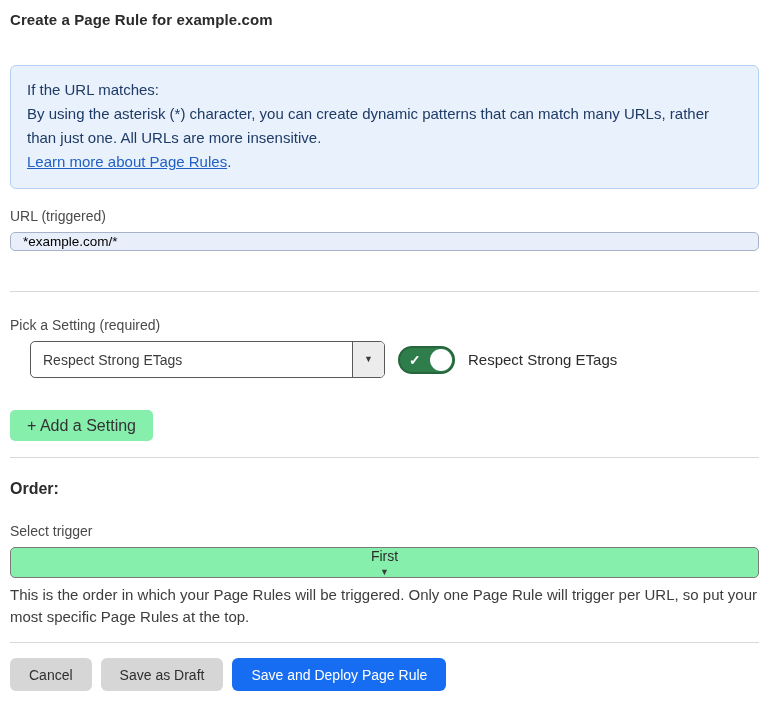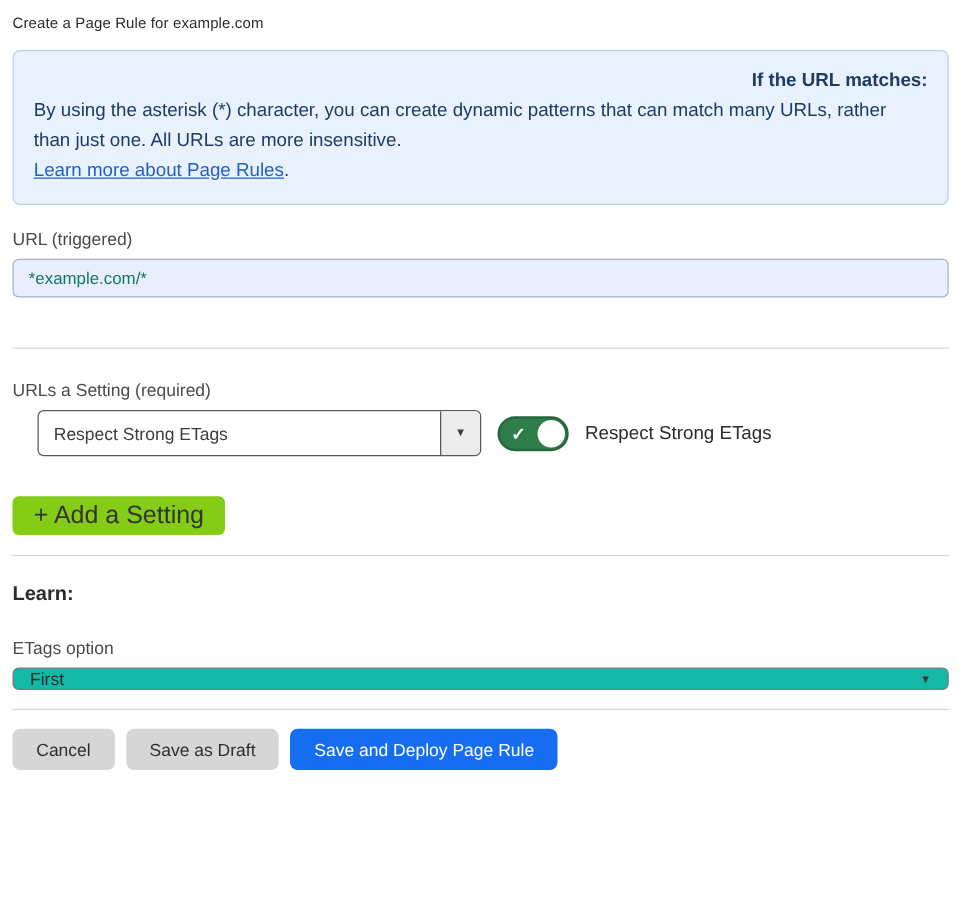--- a/index.html
+++ b/index.html
@@ -7,61 +7,61 @@
   body {
     width: 769px;
     height: 718px;
     font-family: "Liberation Sans", sans-serif;
     color: #2b2b2b;
     overflow: hidden;
   }
   .container { padding: 11px 10px 0 10px; }
 
   .page-title {
-    font-size: 12px;
-    font-weight: normal;
+    font-size: 15px;
+    font-weight: bold;
     color: #2b2b2b;
     letter-spacing: 0.1px;
-    margin-bottom: 15px;
+    margin-bottom: 37px;
   }
 
   .info-box {
     background: #e9f2fc;
     border: 1px solid #b3d2f2;
     border-radius: 6px;
     padding: 12px 16px 14px 16px;
     color: #1e3a66;
     font-size: 15px;
     line-height: 24px;
   }
-  .info-box .info-heading { font-weight: bold; text-align: right; }
+  .info-box .info-heading { font-weight: normal; }
   .info-box a.info-link {
     color: #2160c4;
     text-decoration: underline;
     cursor: pointer;
     text-align: center;
   }
   .info-box .info-link-suffix { color: #1e3a66; }
 
   .field-label {
     font-size: 14px;
     color: #4a4a4a;
     margin-top: 19px;
     margin-bottom: 8px;
   }
 
   .url-input {
     width: 749px;
-    height: 31px;
+    height: 19px;
     background: #e9eefb;
     border: 1px solid #a7b2c9;
     border-radius: 5px;
     padding: 0 12px;
     font-size: 13.5px;
-    color: #0f766e;
+    color: #000000;
     font-family: "Liberation Sans", sans-serif;
     outline: none;
   }
 
   .divider {
     border: none;
     border-top: 1px solid #d8d8d8;
     margin: 0;
   }
   .divider-1 { margin-top: 40px; margin-bottom: 20px; }
@@ -148,45 +148,46 @@
   }
   .toggle-label {
     margin-left: 13px;
     font-size: 15px;
     color: #2b2b2b;
   }
 
   .add-setting-btn {
     margin-top: 32px;
     height: 31px;
-    background: #84cc16;
+    background: #86efac;
     border: none;
     border-radius: 5px;
     padding: 0 17px;
-    font-size: 20px;
+    font-size: 16px;
     color: #333333;
     font-family: "Liberation Sans", sans-serif;
     cursor: pointer;
     display: inline-flex;
     align-items: center;
   }
 
   .order-select {
     width: 749px;
-    height: 18px;
+    height: 31px;
     border: 1px solid #7a7a7a;
     border-radius: 5px;
-    background: #14b8a6;
+    background: #86efac;
     display: flex;
     align-items: center;
     justify-content: space-between;
     padding: 0 13px;
     font-size: 14px;
     color: #2b2b2b;
     cursor: pointer;
+    flex-direction: column;
   }
 
   .help-text {
     margin-top: 6px;
     font-size: 15px;
     line-height: 21.5px;
     color: #3d3d3d;
     width: 749px;
   }
 
@@ -229,49 +230,50 @@
     <div class="info-body">By using the asterisk (*) character, you can create dynamic patterns that can match many URLs, rather than just one. All URLs are more insensitive.</div>
     <div><a class="info-link">Learn more about Page Rules</a><span class="info-link-suffix">.</span></div>
   </div>
 
   <div class="field-label">URL (triggered)</div>
   <input class="url-input" type="text" value="*example.com/*" style="">
 
   <hr class="divider divider-1">
 
 
-  <div class="sub-label">URLs a Setting (required)</div>
+  <div class="sub-label">Pick a Setting (required)</div>
 
   <div class="setting-row">
     <div class="setting-select">
       <div class="select-value">Respect Strong ETags</div>
       <div class="select-arrow-box">
         <span class="caret">▼</span>
       </div>
     </div>
     <div class="toggle">
       <span class="check-icon">✓</span>
       <span class="knob"></span>
     </div>
     <span class="toggle-label">Respect Strong ETags</span>
   </div>
 
   <button class="add-setting-btn">+ Add a Setting</button>
 
   <hr class="divider divider-2">
 
-  <h2 class="section-heading">Learn:</h2>
-
-  <div class="sub-label">ETags option</div>
+  <h2 class="section-heading">Order:</h2>
+
+  <div class="sub-label">Select trigger</div>
 
   <div class="order-select">
     <span>First</span>
     <span class="caret">▼</span>
   </div>
 
+  <div class="help-text">This is the order in which your Page Rules will be triggered. Only one Page Rule will trigger per URL, so put your most specific Page Rules at the top.</div>
 
   <hr class="divider divider-3">
 
   <div class="footer-actions">
     <button class="btn btn-gray">Cancel</button>
     <button class="btn btn-gray">Save as Draft</button>
     <button class="btn btn-primary">Save and Deploy Page Rule</button>
   </div>
 
 </div>

